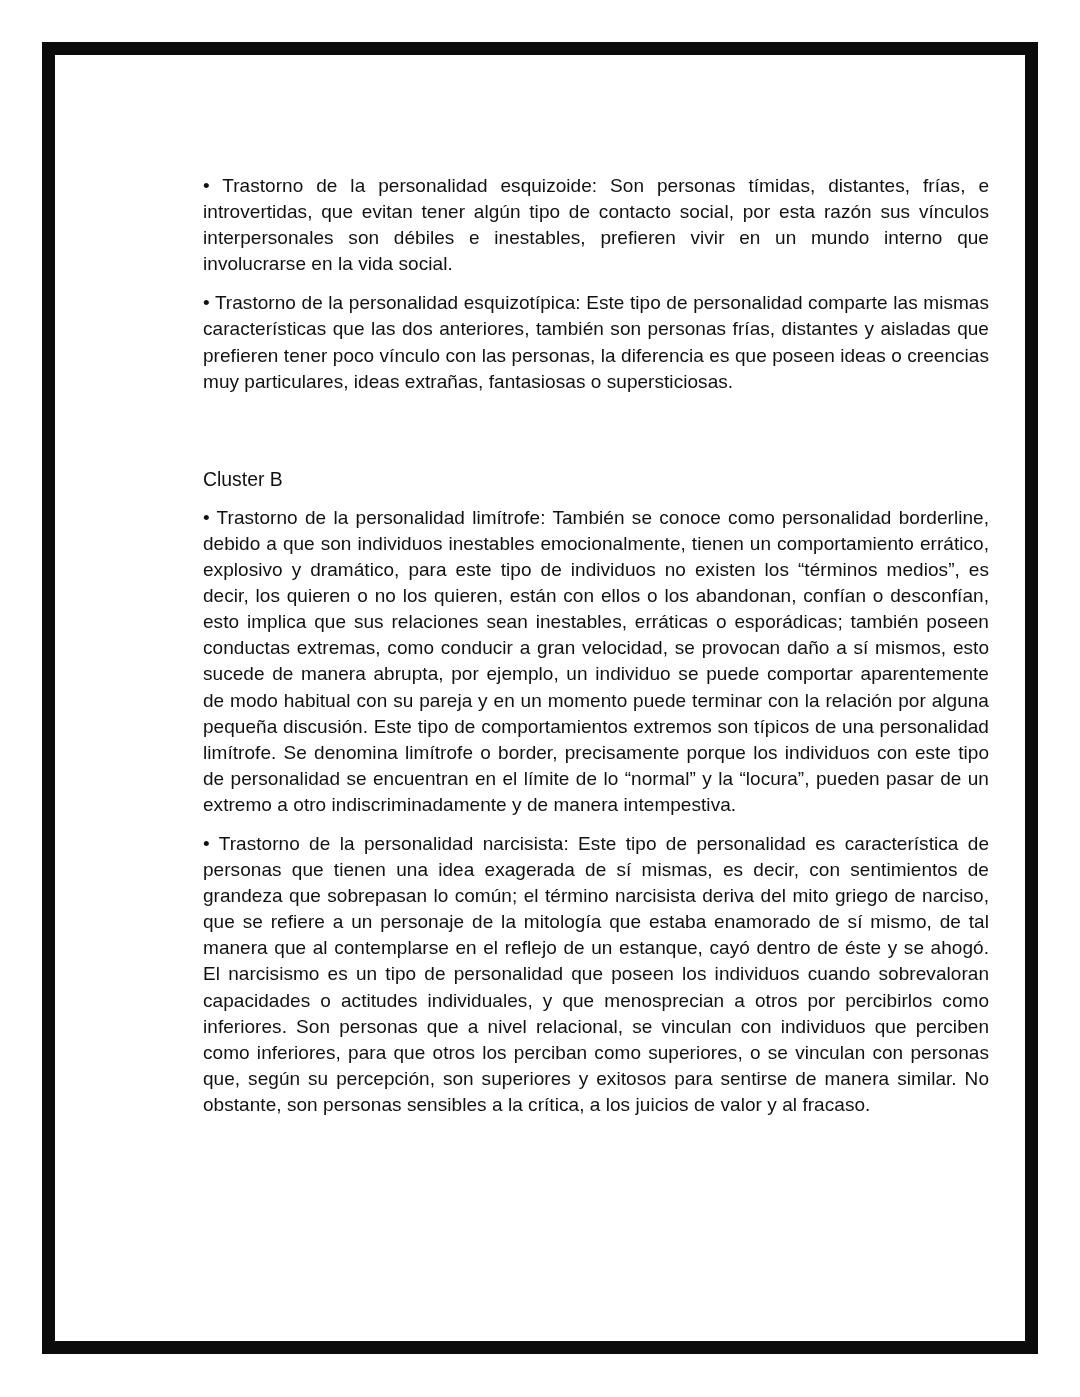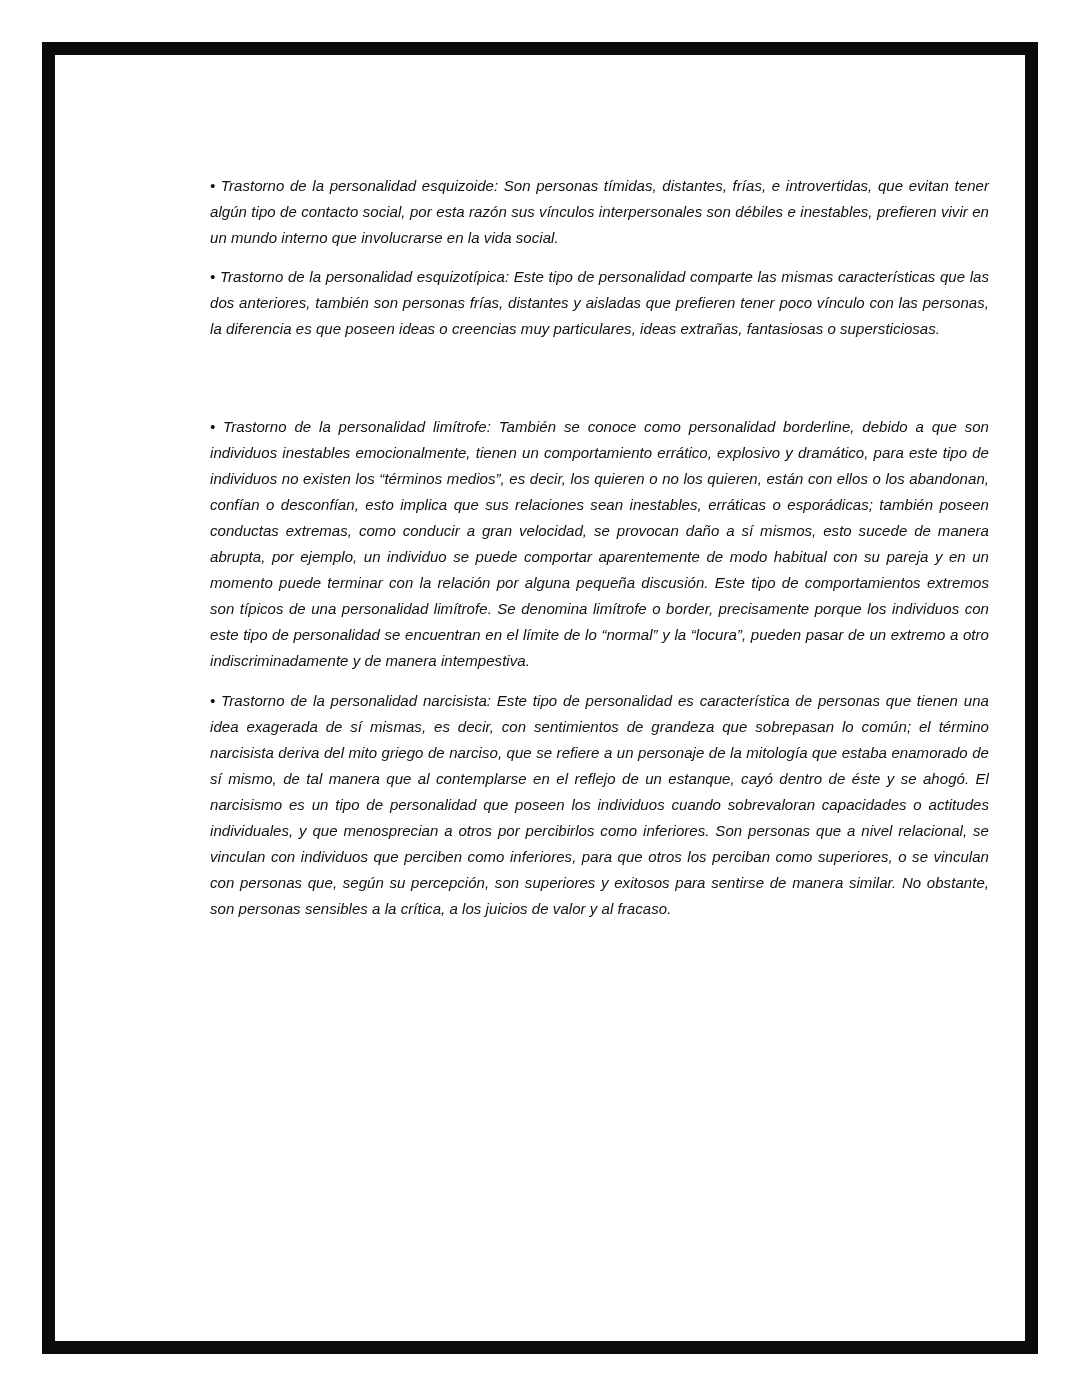--- a/index.html
+++ b/index.html
@@ -35,30 +35,29 @@
   }
 
   .content {
     position: absolute;
     left: 148px;
     top: 118px;
     width: 786px;
   }
 
   .para {
-    margin: 0 0 13px 7px;
-    font-size: 15px;
+    margin: 0 0 13px 0;
+    font-size: 19px;
     line-height: 26.1px;
     color: #111111;
     text-align: justify;
     text-justify: inter-word;
     letter-spacing: 0.05px;
     -webkit-hyphens: none;
     hyphens: none;
-    font-style: italic;
   }
 
   .spacer-gap {
     height: 58px;
   }
 
   .heading {
     margin: 0 0 13px 0;
     font-size: 19.4px;
     line-height: 26.1px;
@@ -77,20 +76,21 @@
 <div class="page">
   <div class="frame">
     <div class="content">
 
       <p class="para">• Trastorno de la personalidad esquizoide: Son personas tímidas, distantes, frías, e introvertidas, que evitan tener algún tipo de contacto social, por esta razón sus vínculos interpersonales son débiles e inestables, prefieren vivir en un mundo interno que involucrarse en la vida social.</p>
 
       <p class="para">• Trastorno de la personalidad esquizotípica: Este tipo de personalidad comparte las mismas características que las dos anteriores, también son personas frías, distantes y aisladas que prefieren tener poco vínculo con las personas, la diferencia es que poseen ideas o creencias muy particulares, ideas extrañas, fantasiosas o supersticiosas.</p>
 
       <div class="spacer-gap"></div>
 
+      <p class="heading">Cluster B</p>
 
 
       <p class="para">• Trastorno de la personalidad limítrofe: También se conoce como personalidad borderline, debido a que son individuos inestables emocionalmente, tienen un comportamiento errático, explosivo y dramático, para este tipo de individuos no existen los “términos medios”, es decir, los quieren o no los quieren, están con ellos o los abandonan, confían o desconfían, esto implica que sus relaciones sean inestables, erráticas o esporádicas; también poseen conductas extremas, como conducir a gran velocidad, se provocan daño a sí mismos, esto sucede de manera abrupta, por ejemplo, un individuo se puede comportar aparentemente de modo habitual con su pareja y en un momento puede terminar con la relación por alguna pequeña discusión. Este tipo de comportamientos extremos son típicos de una personalidad limítrofe. Se denomina limítrofe o border, precisamente porque los individuos con este tipo de personalidad se encuentran en el límite de lo “normal” y la “locura”, pueden pasar de un extremo a otro indiscriminadamente y de manera intempestiva.</p>
 
       <p class="para para-narcissist">• Trastorno de la personalidad narcisista: Este tipo de personalidad es característica de personas que tienen una idea exagerada de sí mismas, es decir, con sentimientos de grandeza que sobrepasan lo común; el término narcisista deriva del mito griego de narciso, que se refiere a un personaje de la mitología que estaba enamorado de sí mismo, de tal manera que al contemplarse en el reflejo de un estanque, cayó dentro de éste y se ahogó. El narcisismo es un tipo de personalidad que poseen los individuos cuando sobrevaloran capacidades o actitudes individuales, y que menosprecian a otros por percibirlos como inferiores. Son personas que a nivel relacional, se vinculan con individuos que perciben como inferiores, para que otros los perciban como superiores, o se vinculan con personas que, según su percepción, son superiores y exitosos para sentirse de manera similar. No obstante, son personas sensibles a la crítica, a los juicios de valor y al fracaso.</p>
 
     </div>
   </div>
 </div>
 

